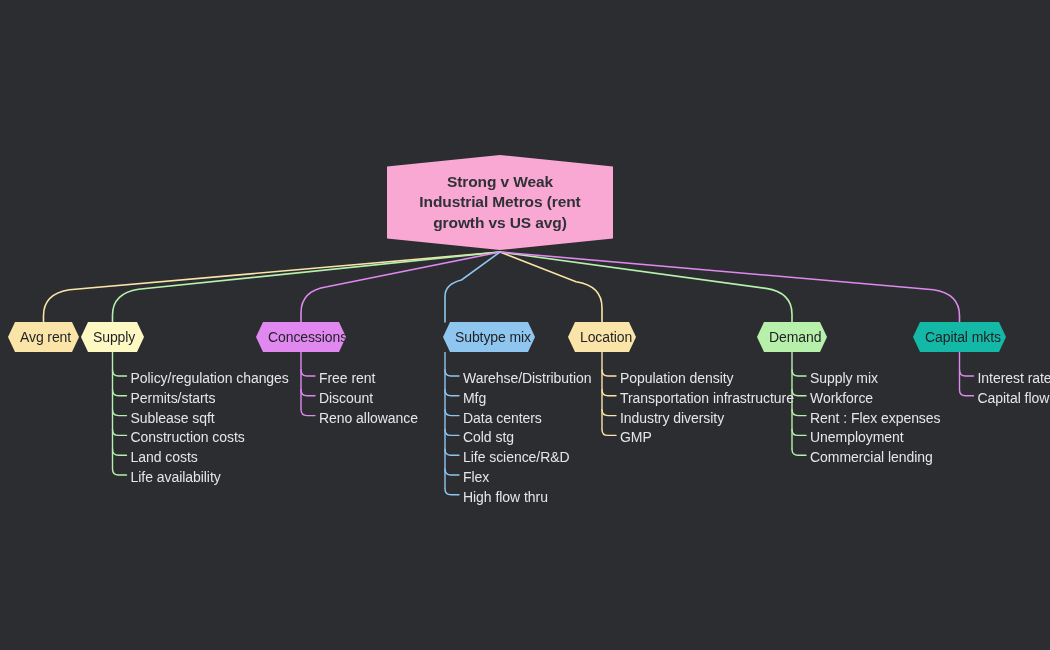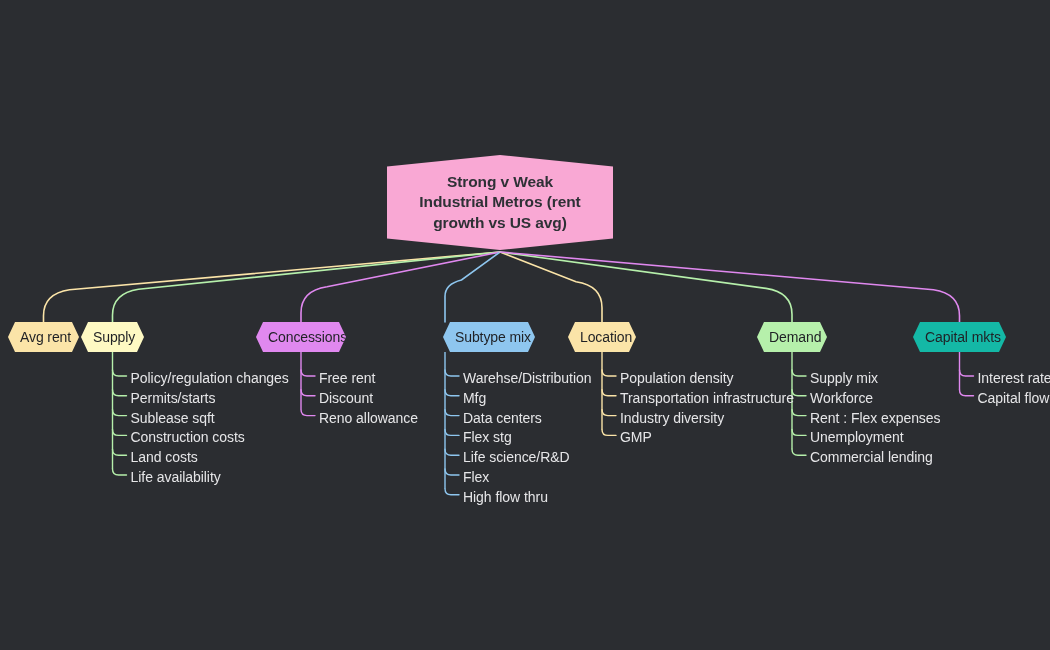--- a/index.html
+++ b/index.html
@@ -146,21 +146,21 @@
       </div>
       <div class="leaf" style="left: 319px; top: 371px;">Free rent</div>
       <div class="leaf" style="left: 319px; top: 390.8px;">Discount</div>
       <div class="leaf" style="left: 319px; top: 410.6px;">Reno allowance</div>
       <div class="branch-node" style="left: 399px; top: 322px; width: 92px; background: rgb(142, 198, 239); margin-left: 44px;">
         <div class="branch-label">Subtype mix</div>
       </div>
       <div class="leaf" style="left: 463px; top: 371px;">Warehse/Distribution</div>
       <div class="leaf" style="left: 463px; top: 390.8px;">Mfg</div>
       <div class="leaf" style="left: 463px; top: 410.6px;">Data centers</div>
-      <div class="leaf" style="left: 463px; top: 430.4px;">Flex stg</div>
+      <div class="leaf" style="left: 463px; top: 430.4px;">Cold stg</div>
       <div class="leaf" style="left: 463px; top: 450.2px;">Life science/R&amp;D</div>
       <div class="leaf" style="left: 463px; top: 470px;">Flex</div>
       <div class="leaf" style="left: 463px; top: 489.8px;">High flow thru</div>
       <div class="branch-node" style="left: 568px; top: 322px; width: 68px; background: rgb(251, 228, 168);">
         <div class="branch-label">Location</div>
       </div>
       <div class="leaf" style="left: 620px; top: 371px;">Population density</div>
       <div class="leaf" style="left: 620px; top: 390.8px;">Transportation infrastructure</div>
       <div class="leaf" style="left: 620px; top: 410.6px;">Industry diversity</div>
       <div class="leaf" style="left: 620px; top: 430.4px;">GMP</div>

